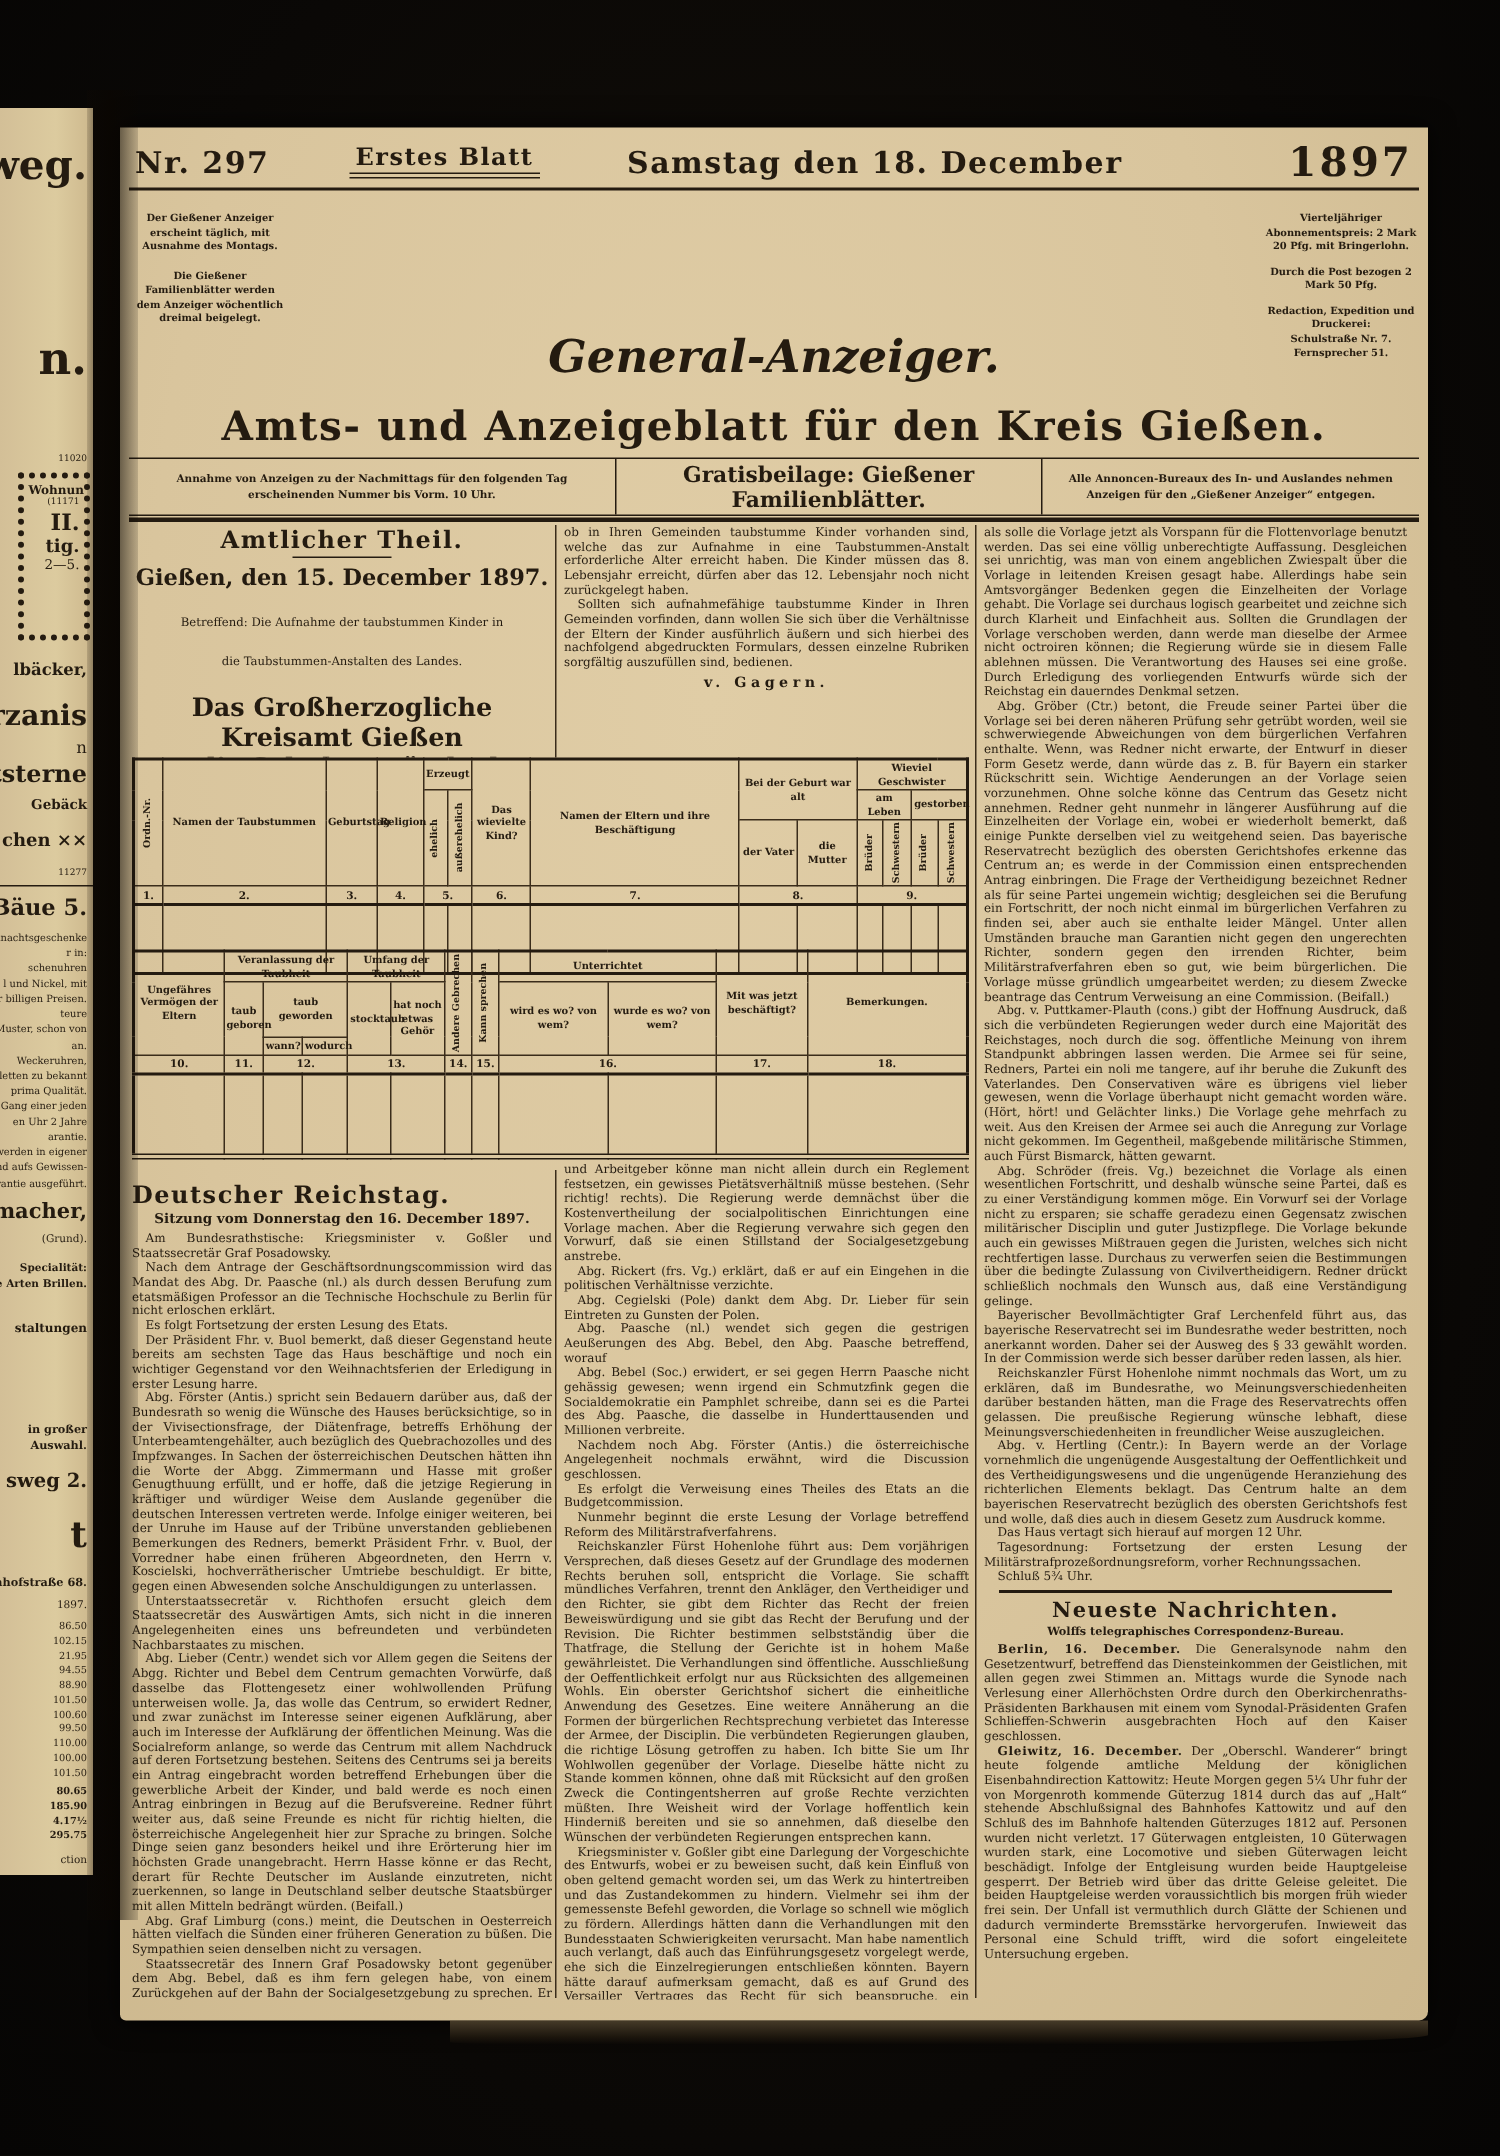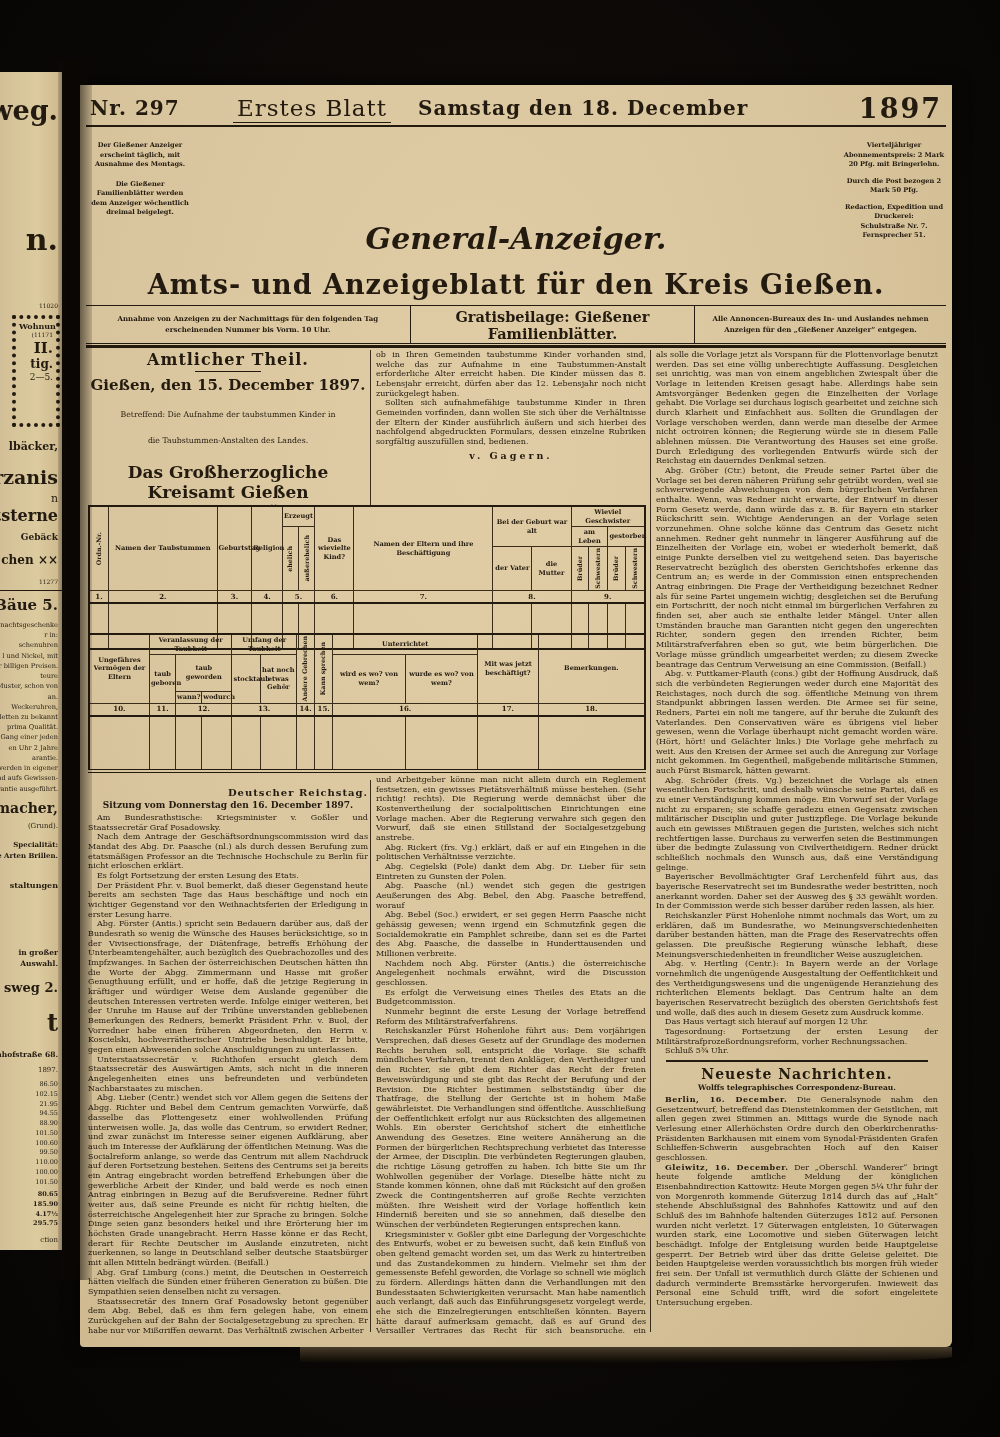--- a/index.html
+++ b/index.html
@@ -55,21 +55,21 @@
   #gutter{position:absolute;left:58px;top:60px;width:34px;height:1220px;
     background:linear-gradient(to right,rgba(20,12,4,.15),rgba(10,6,2,.75) 45%,rgba(10,6,2,.15) 100%);z-index:5;}
   
   #page{position:absolute;left:80px;top:85px;width:872px;height:1262px;
     background:radial-gradient(ellipse at 45% 30%, #e0cda6 0%, #d9c59d 55%, #ccb78d 100%);
     box-shadow:0 0 18px rgba(0,0,0,.8);
     border-radius:0 0 6px 4px;}
   
   #hd-row{position:absolute;left:8px;right:8px;top:8px;height:30px;}
   #hd-issue{position:absolute;left:2px;top:3px;font-size:20px;font-weight:bold;letter-spacing:1px;}
-  #hd-edition{position:absolute;left:145px;top:2px;font-size:23px;font-weight:normal;letter-spacing:1px;
+  #hd-edition{position:absolute;left:145px;top:2px;font-size:16px;font-weight:bold;letter-spacing:1px;
     border-bottom:4px double #241b10;padding:0 4px 1px 4px;}
   #hd-date{position:absolute;left:330px;top:3px;font-size:20px;font-weight:bold;letter-spacing:1px;}
   #hd-year{position:absolute;right:2px;top:0px;font-size:27px;font-weight:bold;letter-spacing:2px;}
   #hd-rule{position:absolute;left:6px;right:6px;top:40px;border-top:2.5px solid #241b10;}
   
   #mast{position:absolute;left:6px;right:6px;top:44px;height:140px;}
   .mast-note{position:absolute;width:104px;font-size:6.6px;font-weight:bold;text-align:center;line-height:1.45;}
   #mast-left{left:2px;top:12px;}
   #mast-left p{margin:0 0 10px 0;}
   #mast-right{right:0px;top:12px;}
@@ -102,21 +102,21 @@
   #col3{left:576px;top:265px;width:282px;height:984px;}
   
   .bp{font-size:8px;line-height:1.21;text-align:justify;text-indent:9px;margin:0;}
   .sec-head{font-size:16px;font-weight:bold;text-align:center;letter-spacing:1px;margin:0;}
   .sec-underline{width:66px;border-top:1.2px solid #241b10;margin:2px auto 4px auto;}
   .dateline{font-size:15px;font-weight:bold;text-align:center;margin:2px 0;}
   .re-line{font-size:7.8px;text-align:center;margin:16px;line-height:1.3;}
   .kreisamt1{font-size:17px;font-weight:bold;text-align:center;margin:2px 0 0 0;}
   .kreisamt2{font-size:17px;font-weight:bold;text-align:center;margin:0 0 3px 0;}
   .sig{font-size:9.5px;font-weight:bold;text-align:center;letter-spacing:3px;margin:3px 0 0 0;}
-  .rt-head{font-size:10px;font-weight:bold;text-align:right;letter-spacing:1px;margin:2px 0 2px 0;}
+  .rt-head{font-size:16px;font-weight:bold;text-align:left;letter-spacing:1px;margin:2px 0 2px 0;}
   .rt-session{font-size:9px;font-weight:bold;text-align:center;margin:0 0 3px 0;}
   .dl{font-weight:bold;letter-spacing:.5px;}
   .news-sep{border-top:2px solid #241b10;margin:4px 10px 4px 10px;}
   .news-head{font-size:14px;font-weight:bold;text-align:center;letter-spacing:1px;margin:2px 0 1px 0;}
   .news-bureau{font-size:7.5px;font-weight:bold;text-align:center;margin:0 0 3px 0;}
   
   .ftable{position:absolute;left:8px;width:558px;border-collapse:collapse;table-layout:fixed;
     background:transparent;}
   #table1{top:420px;}
   #table2{top:548px;}

